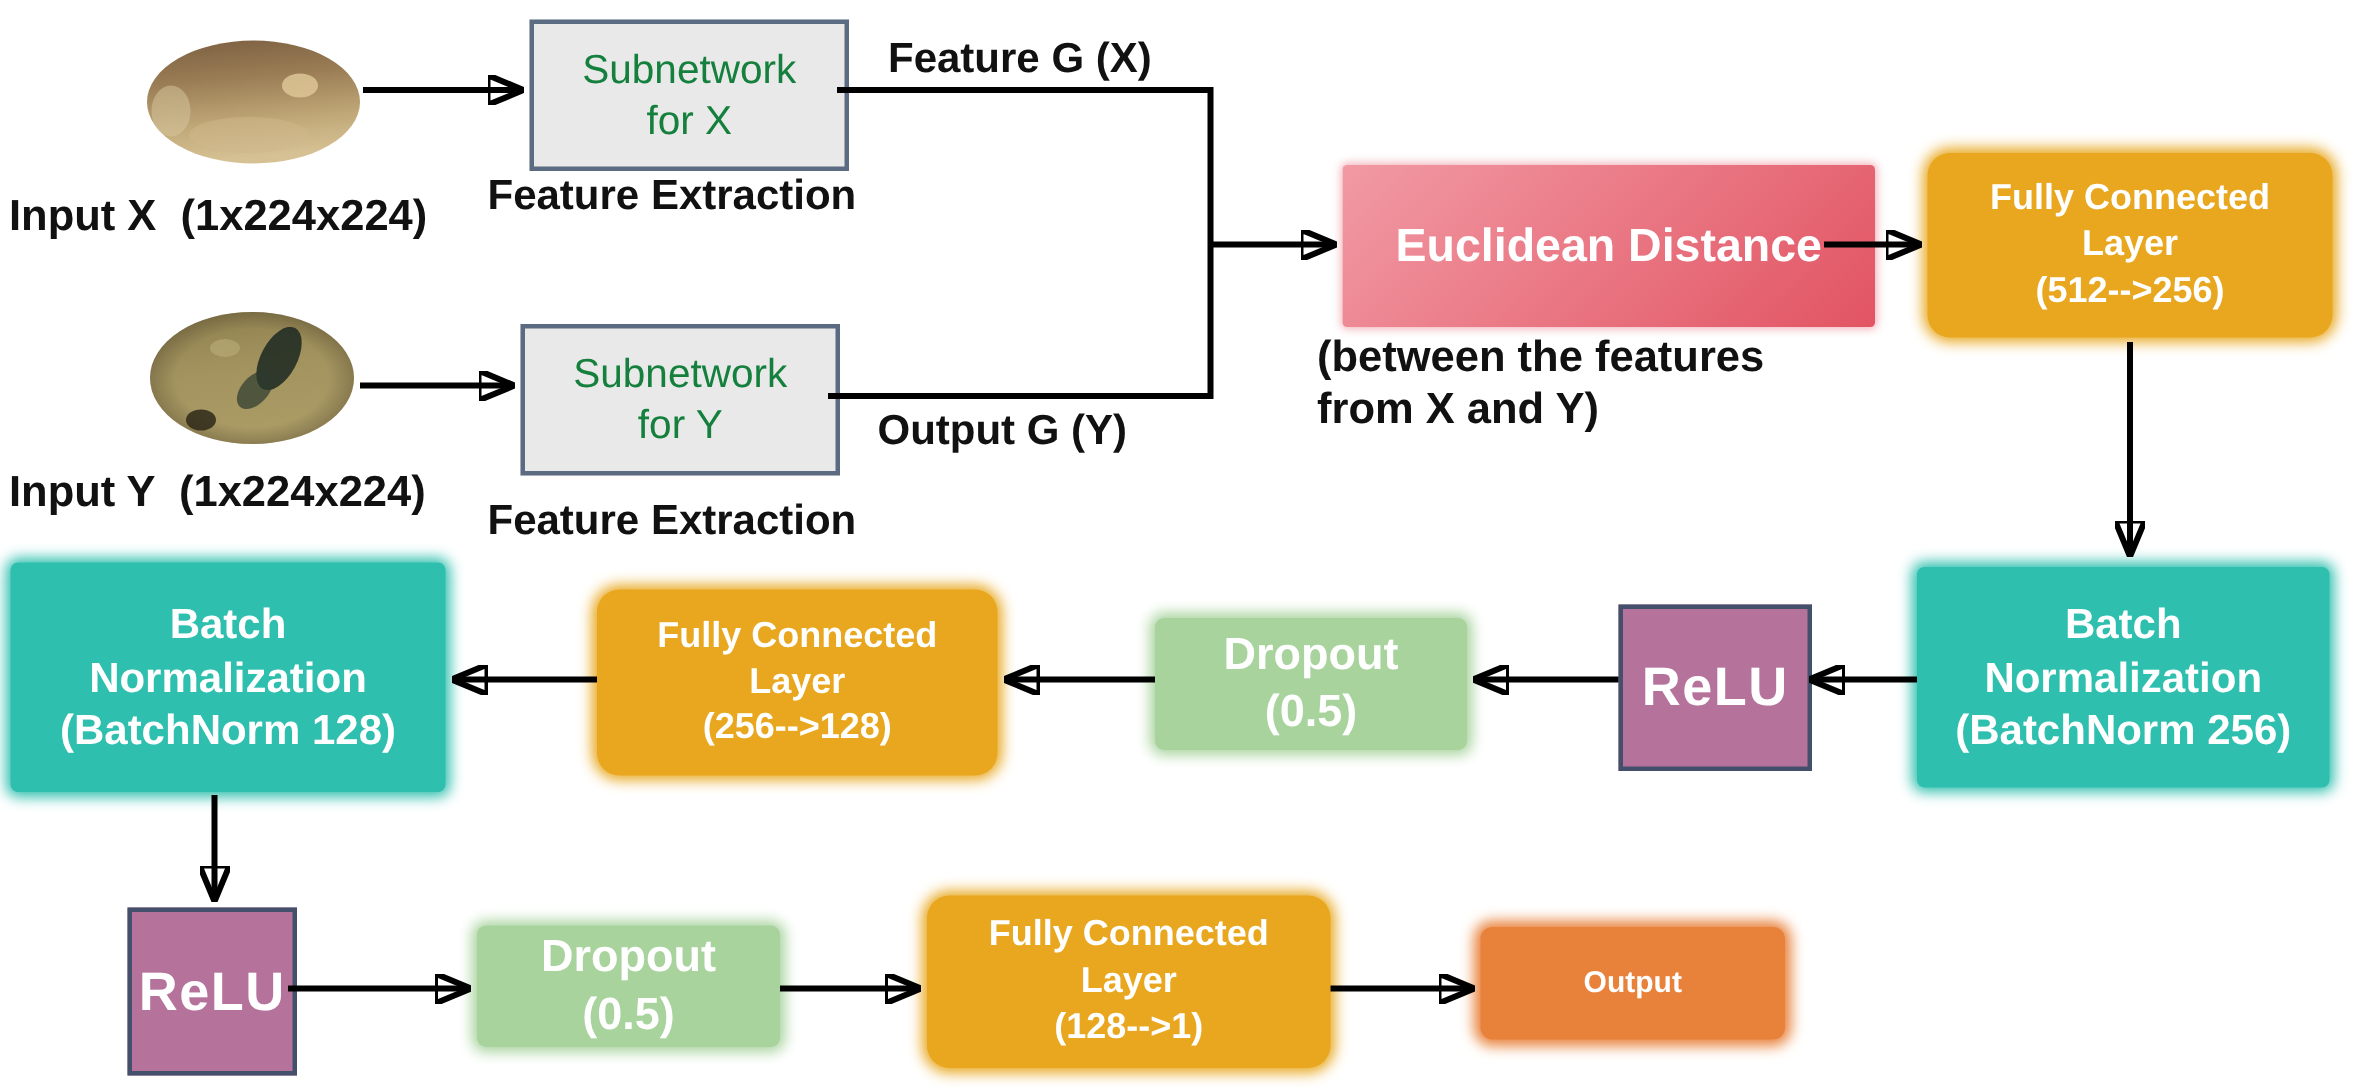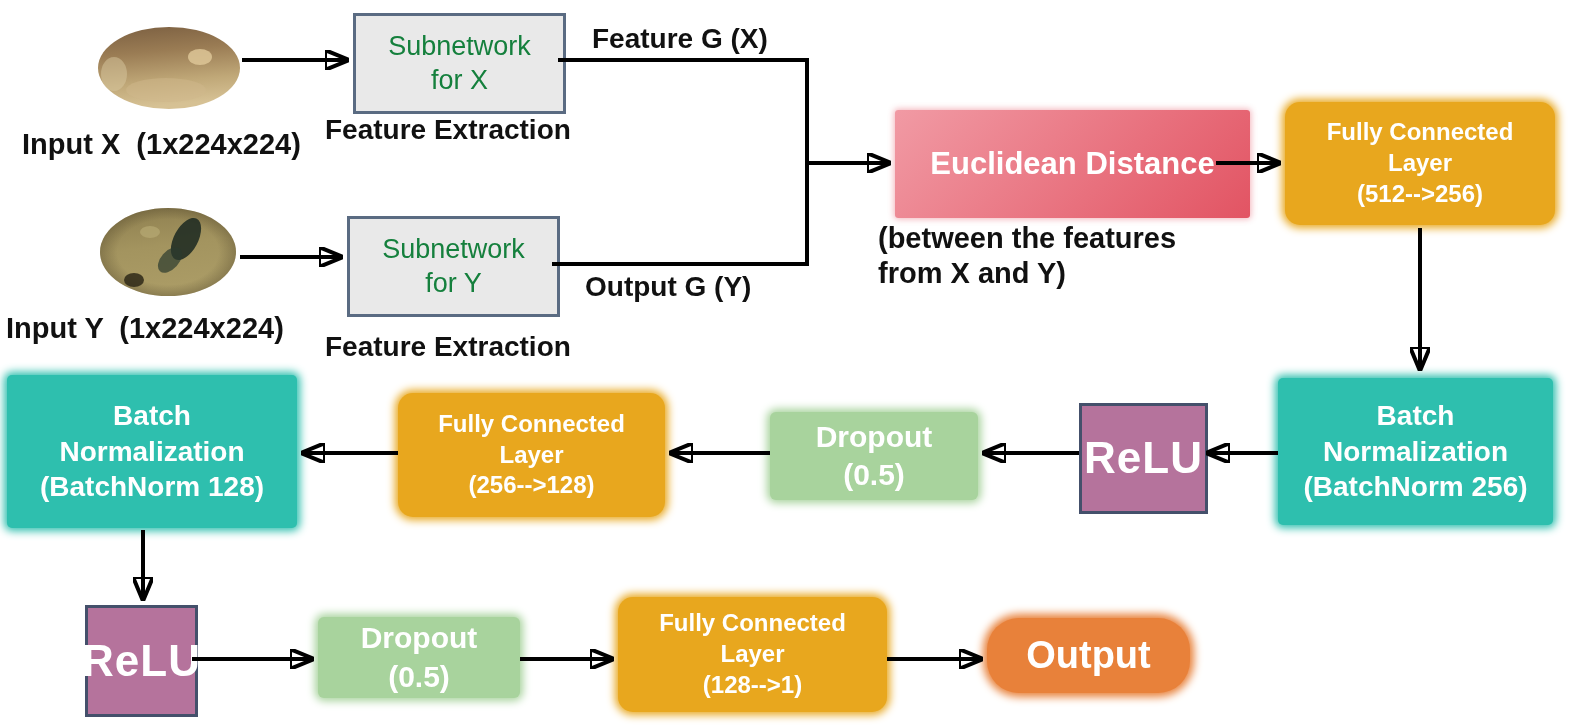--- a/index.html
+++ b/index.html
@@ -15,36 +15,36 @@
   .fc{
     background:var(--fc-fill);border-radius:15px;font-size:24px;
     box-shadow:0 0 9px 3px var(--fc-fill);
   }
   .bn{
     background:var(--batchnorm-fill);border-radius:5px;font-size:28px;
     box-shadow:0 0 9px 3px var(--batchnorm-fill);
   }
   .relu{
     background:var(--relu-fill);border:3px solid var(--relu-border);
-    font-size:44px;letter-spacing:1px;
+    font-size:36px;letter-spacing:1px;
   }
   .dropout{
     background:var(--dropout-fill);border-radius:6px;font-size:30px;
     box-shadow:0 0 9px 3px var(--dropout-fill);
   }
   .subnet{
     background:var(--subnetwork-fill);border:3px solid var(--subnetwork-border);
     color:#15803d;font-weight:normal;font-size:27px;line-height:1.25;
   }
   #euclidean-box{
     background:linear-gradient(135deg,var(--distance-gradient-start),var(--distance-gradient-end));
     font-size:31px;border-radius:3px;box-shadow:0 0 6px 1px rgba(226,84,99,.45);
   }
   #output-pill{
-    background:var(--output-fill);border-radius:32px;font-size:38px;
+    background:var(--output-fill);border-radius:8px;font-size:20px;
     box-shadow:0 0 9px 4px var(--output-fill);
   }
   .lbl{
     position:absolute;color:var(--label-text,#111);font-weight:bold;
     text-align:left;line-height:1.18;
   }
   .input-lbl{font-size:29px;text-align:left;white-space:pre;}
   .fe-lbl{font-size:28px;}
   .fg-lbl{font-size:28px;}
   #euclidean-caption{font-size:29px;line-height:1.2;}
@@ -84,21 +84,21 @@
       </radialGradient>
     </defs>
     <ellipse cx="70" cy="46" rx="68" ry="44" fill="url(#gy)"></ellipse>
     <ellipse cx="70" cy="46" rx="68" ry="44" fill="url(#ry)"></ellipse>
     <ellipse cx="88" cy="33" rx="12" ry="23" transform="rotate(28 88 33)" fill="#1f2b22" opacity="0.88"></ellipse>
     <ellipse cx="72" cy="54" rx="9" ry="15" transform="rotate(42 72 54)" fill="#2b3a2e" opacity="0.7"></ellipse>
     <ellipse cx="36" cy="74" rx="10" ry="7" fill="#2e2817" opacity="0.85"></ellipse>
     <ellipse cx="52" cy="26" rx="10" ry="6" fill="#b7aa74" opacity="0.7"></ellipse>
   </svg>
 
-  <div class="lbl input-lbl" style="left:22px;top:127px;width:340px">Input X  (1x224x224)</div>
+  <div class="lbl input-lbl" style="left:6px;top:127px;width:340px">Input X  (1x224x224)</div>
   <div class="node subnet" style="left:353px;top:13px;width:207px;height:95px">Subnetwork<br>for X</div>
   <div class="lbl fe-lbl" style="left:325px;top:113px;width:265px">Feature Extraction</div>
   <div class="lbl fg-lbl" style="left:592px;top:22px;width:218px">Feature G (X)</div>
 
   <div class="lbl input-lbl" style="left:6px;top:311px;width:340px">Input Y  (1x224x224)</div>
   <div class="node subnet" style="left:347px;top:216px;width:207px;height:95px">Subnetwork<br>for Y</div>
   <div class="lbl fe-lbl" style="left:325px;top:330px;width:265px">Feature Extraction</div>
   <div class="lbl fg-lbl" style="left:585px;top:270px;width:200px">Output G (Y)</div>
 
   <div class="node" id="euclidean-box" style="left:895px;top:110px;width:355px;height:108px">Euclidean Distance</div>

